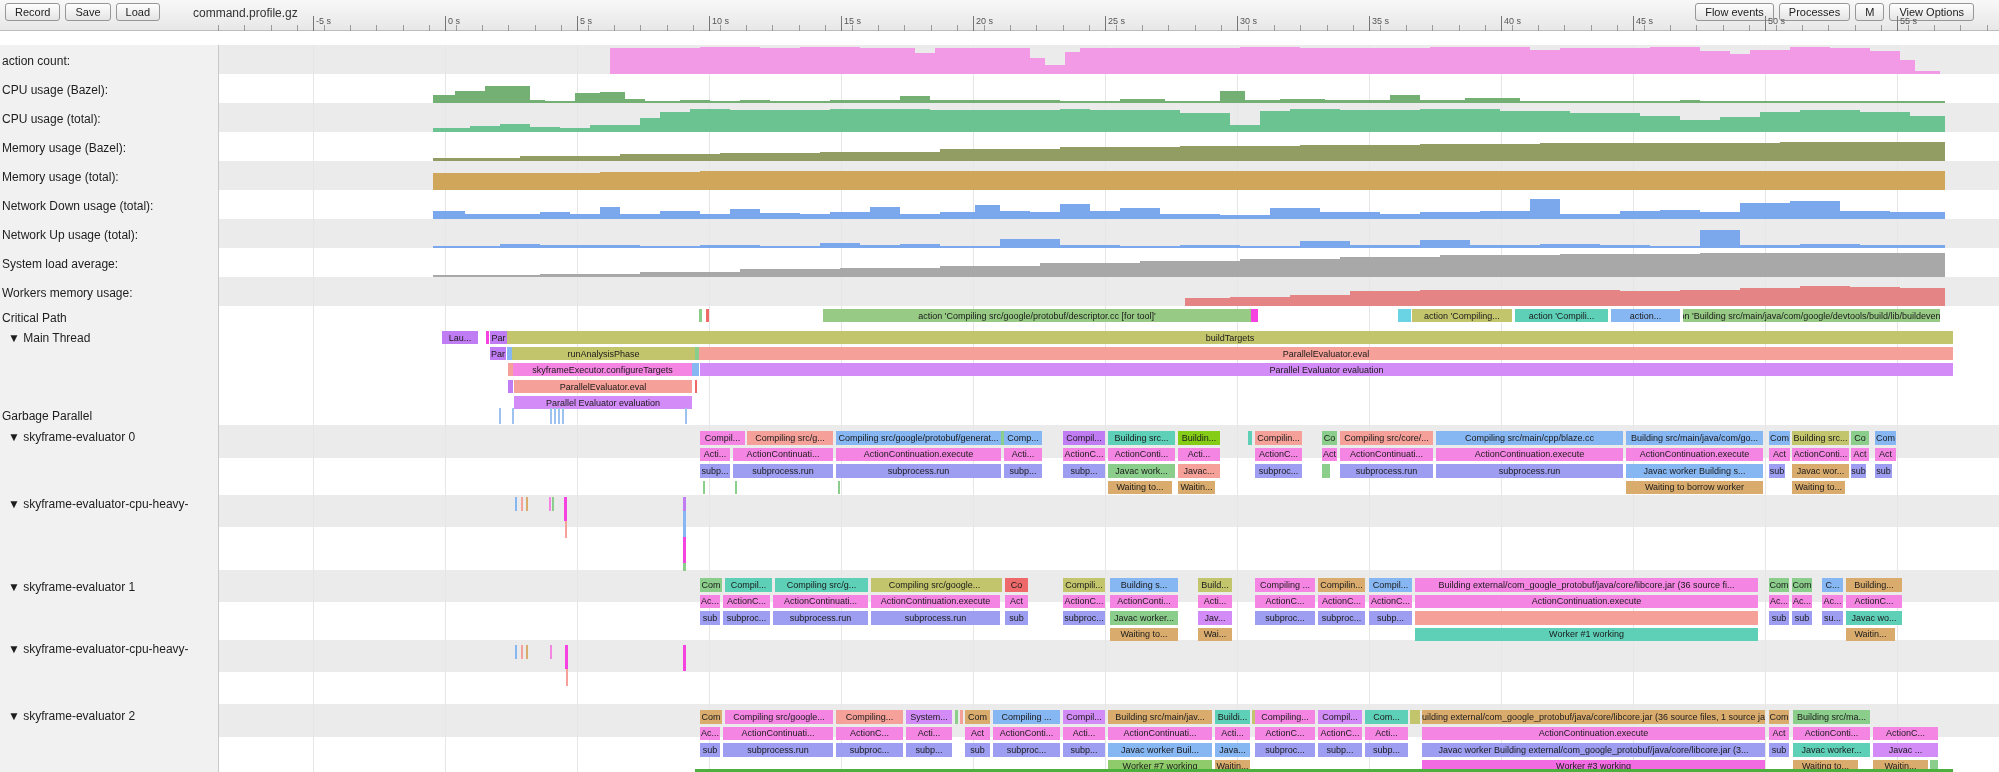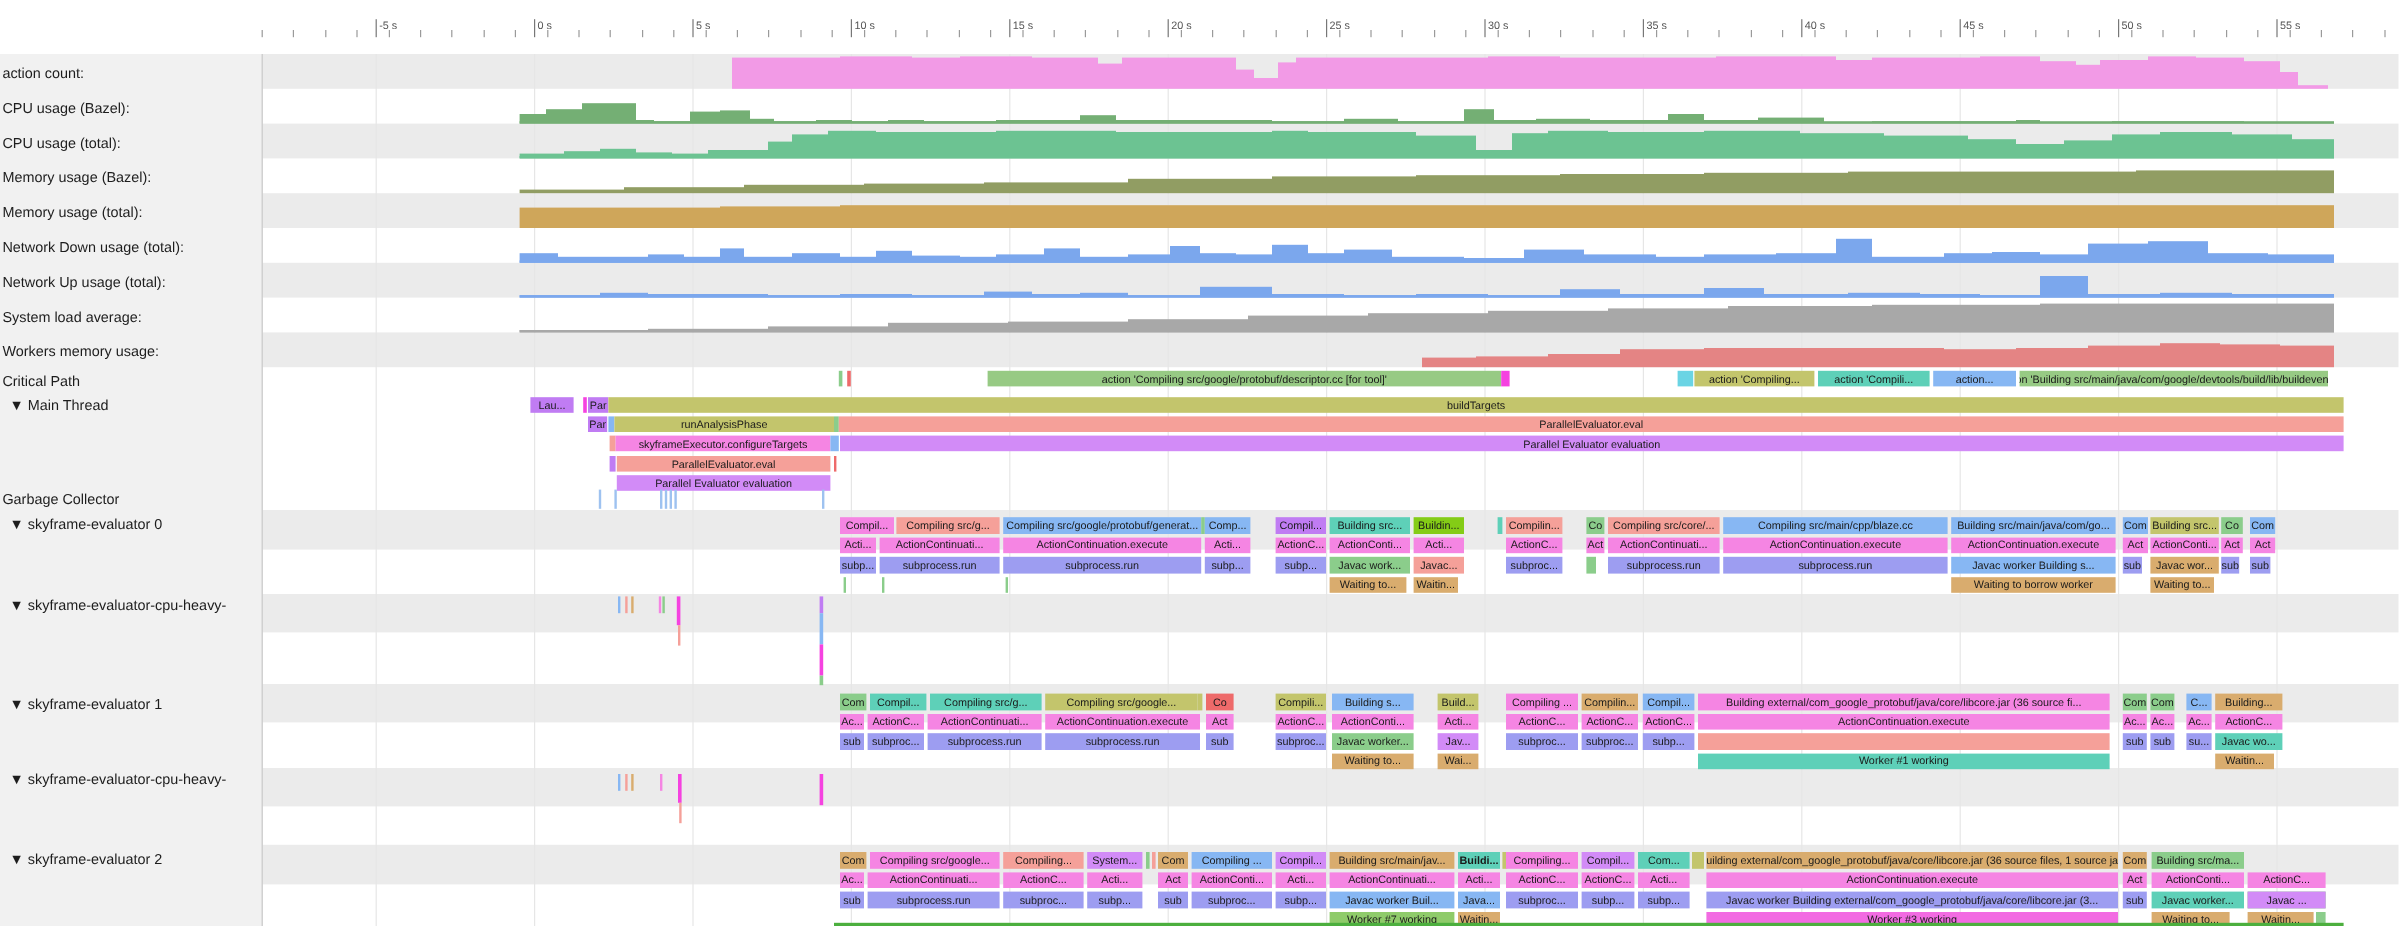--- a/index.html
+++ b/index.html
@@ -17,20 +17,24 @@
   .stripe{position:absolute;z-index:0;}
   .grid{position:absolute;width:1px;background:#e6e6e6;z-index:1;}
   .rtick{position:absolute;background:#9a9a9a;width:1px;z-index:7;}
   .rlabel{position:absolute;font-size:9px;color:#555;z-index:7;white-space:nowrap;}
   .cbar{position:absolute;z-index:2;}
 </style>
 </head>
 <body>
 
 <div id="app">
+  <div id="toolbar">
+    <div id="tb-left"><div class="tb-btn">Record</div><div class="tb-btn">Save</div><div class="tb-btn">Load</div><span id="tb-title">command.profile.gz</span></div>
+    <div id="tb-right"><div class="tb-btn">Flow events</div><div class="tb-btn">Processes</div><div class="tb-btn">M</div><div class="tb-btn">View Options</div></div>
+  </div>
   <div id="labelcol"></div>
 <div class="stripe" style="left: 218px; top: 425px; width: 1781px; height: 33px; background: rgb(235, 235, 235);"></div>
     <div class="stripe" style="left: 218px; top: 495px; width: 1781px; height: 32px; background: rgb(235, 235, 235);"></div>
     <div class="stripe" style="left: 218px; top: 570px; width: 1781px; height: 32px; background: rgb(235, 235, 235);"></div>
     <div class="stripe" style="left: 218px; top: 640px; width: 1781px; height: 32px; background: rgb(235, 235, 235);"></div>
     <div class="stripe" style="left: 218px; top: 704px; width: 1781px; height: 33px; background: rgb(235, 235, 235);"></div>
     <div style="position: absolute; left: 218px; top: 14px; width: 1781px; height: 16px; z-index: 6;"></div>
     <div class="rtick" style="left: 218px; top: 25px; height: 6px;"></div>
     <div class="rtick" style="left: 244.4px; top: 25px; height: 6px;"></div>
     <div class="rtick" style="left: 270.8px; top: 25px; height: 6px;"></div>
@@ -397,21 +401,21 @@
     <div class="block" style="left: 695px; top: 347px; width: 4px; height: 13px; background: rgb(139, 205, 139);"></div>
     <div class="block" style="left: 699px; top: 347px; width: 1254px; height: 13px; background: rgb(245, 160, 153);">ParallelEvaluator.eval</div>
     <div class="block" style="left: 508px; top: 363px; width: 5px; height: 13px; background: rgb(245, 160, 153);"></div>
     <div class="block" style="left: 513px; top: 363px; width: 179px; height: 13px; background: rgb(245, 133, 227);">skyframeExecutor.configureTargets</div>
     <div class="block" style="left: 692px; top: 363px; width: 7px; height: 13px; background: rgb(135, 183, 243);"></div>
     <div class="block" style="left: 700px; top: 363px; width: 1253px; height: 13px; background: rgb(210, 139, 247);">Parallel Evaluator evaluation</div>
     <div class="block" style="left: 508px; top: 380px; width: 5px; height: 13px; background: rgb(192, 124, 243);"></div>
     <div class="block" style="left: 514px; top: 380px; width: 178px; height: 13px; background: rgb(245, 160, 153);">ParallelEvaluator.eval</div>
     <div class="block" style="left: 695px; top: 380px; width: 2px; height: 13px; background: rgb(238, 106, 106);"></div>
     <div class="block" style="left: 514px; top: 396px; width: 178px; height: 13px; background: rgb(210, 139, 247);">Parallel Evaluator evaluation</div>
-    <div class="rowlabel" style="left: 2px; top: 409px;">Garbage Collector</div>
+    <div class="rowlabel" style="left: 2px; top: 409px;">Garbage Parallel</div>
     <div class="block" style="left: 499px; top: 408px; width: 2px; height: 16px; background: rgb(158, 194, 240);"></div>
     <div class="block" style="left: 512px; top: 408px; width: 2px; height: 16px; background: rgb(158, 194, 240);"></div>
     <div class="block" style="left: 550px; top: 408px; width: 2px; height: 16px; background: rgb(158, 194, 240);"></div>
     <div class="block" style="left: 554px; top: 408px; width: 2px; height: 16px; background: rgb(158, 194, 240);"></div>
     <div class="block" style="left: 558px; top: 408px; width: 2px; height: 16px; background: rgb(158, 194, 240);"></div>
     <div class="block" style="left: 562px; top: 408px; width: 2px; height: 16px; background: rgb(158, 194, 240);"></div>
     <div class="block" style="left: 685px; top: 408px; width: 2px; height: 16px; background: rgb(158, 194, 240);"></div>
     <div class="rowlabel" style="left: 8px; top: 430px;">▼  skyframe-evaluator 0</div>
     <div class="block" style="left: 700px; top: 431px; width: 45px; height: 13.5px; background: rgb(245, 133, 227);">Compil...</div>
     <div class="block" style="left: 747px; top: 431px; width: 86px; height: 13.5px; background: rgb(245, 160, 153);">Compiling src/g...</div>
@@ -548,21 +552,21 @@
     <div class="block" style="left: 700px; top: 710px; width: 22px; height: 13.5px; background: rgb(217, 172, 110);">Com</div>
     <div class="block" style="left: 725px; top: 710px; width: 108px; height: 13.5px; background: rgb(245, 133, 227);">Compiling src/google...</div>
     <div class="block" style="left: 836px; top: 710px; width: 67px; height: 13.5px; background: rgb(245, 160, 153);">Compiling...</div>
     <div class="block" style="left: 906px; top: 710px; width: 46px; height: 13.5px; background: rgb(210, 139, 247);">System...</div>
     <div class="block" style="left: 955px; top: 710px; width: 3px; height: 13.5px; background: rgb(139, 205, 139);"></div>
     <div class="block" style="left: 960px; top: 710px; width: 3px; height: 13.5px; background: rgb(245, 160, 153);"></div>
     <div class="block" style="left: 965px; top: 710px; width: 25px; height: 13.5px; background: rgb(217, 172, 110);">Com</div>
     <div class="block" style="left: 993px; top: 710px; width: 67px; height: 13.5px; background: rgb(135, 183, 243);">Compiling ...</div>
     <div class="block" style="left: 1063px; top: 710px; width: 42px; height: 13.5px; background: rgb(210, 139, 247);">Compil...</div>
     <div class="block" style="left: 1108px; top: 710px; width: 104px; height: 13.5px; background: rgb(217, 172, 110);">Building src/main/jav...</div>
-    <div class="block" style="left: 1215px; top: 710px; width: 35px; height: 13.5px; background: rgb(94, 208, 184); font-weight: bold;">Buildi...</div>
+    <div class="block" style="left: 1215px; top: 710px; width: 35px; height: 13.5px; background: rgb(94, 208, 184);">Buildi...</div>
     <div class="block" style="left: 1252px; top: 710px; width: 4px; height: 13.5px; background: rgb(195, 197, 108);"></div>
     <div class="block" style="left: 1255px; top: 710px; width: 60px; height: 13.5px; background: rgb(245, 133, 227);">Compiling...</div>
     <div class="block" style="left: 1318px; top: 710px; width: 44px; height: 13.5px; background: rgb(210, 139, 247);">Compil...</div>
     <div class="block" style="left: 1365px; top: 710px; width: 43px; height: 13.5px; background: rgb(94, 208, 184);">Com...</div>
     <div class="block" style="left: 1410px; top: 710px; width: 10px; height: 13.5px; background: rgb(195, 197, 108);"></div>
     <div class="block" style="left: 1422px; top: 710px; width: 343px; height: 13.5px; background: rgb(217, 172, 110);">Building external/com_google_protobuf/java/core/libcore.jar (36 source files, 1 source jar)</div>
     <div class="block" style="left: 1769px; top: 710px; width: 20px; height: 13.5px; background: rgb(217, 172, 110);">Com</div>
     <div class="block" style="left: 1793px; top: 710px; width: 77px; height: 13.5px; background: rgb(139, 205, 139);">Building src/ma...</div>
     <div class="block" style="left: 1873px; top: 710px; width: 65px; height: 13.5px; background: rgb(139, 205, 139); margin-top: 33px;">Building ...</div>
     <div class="block" style="left: 700px; top: 726.5px; width: 20px; height: 13.5px; background: rgb(245, 133, 227);">Ac...</div>

